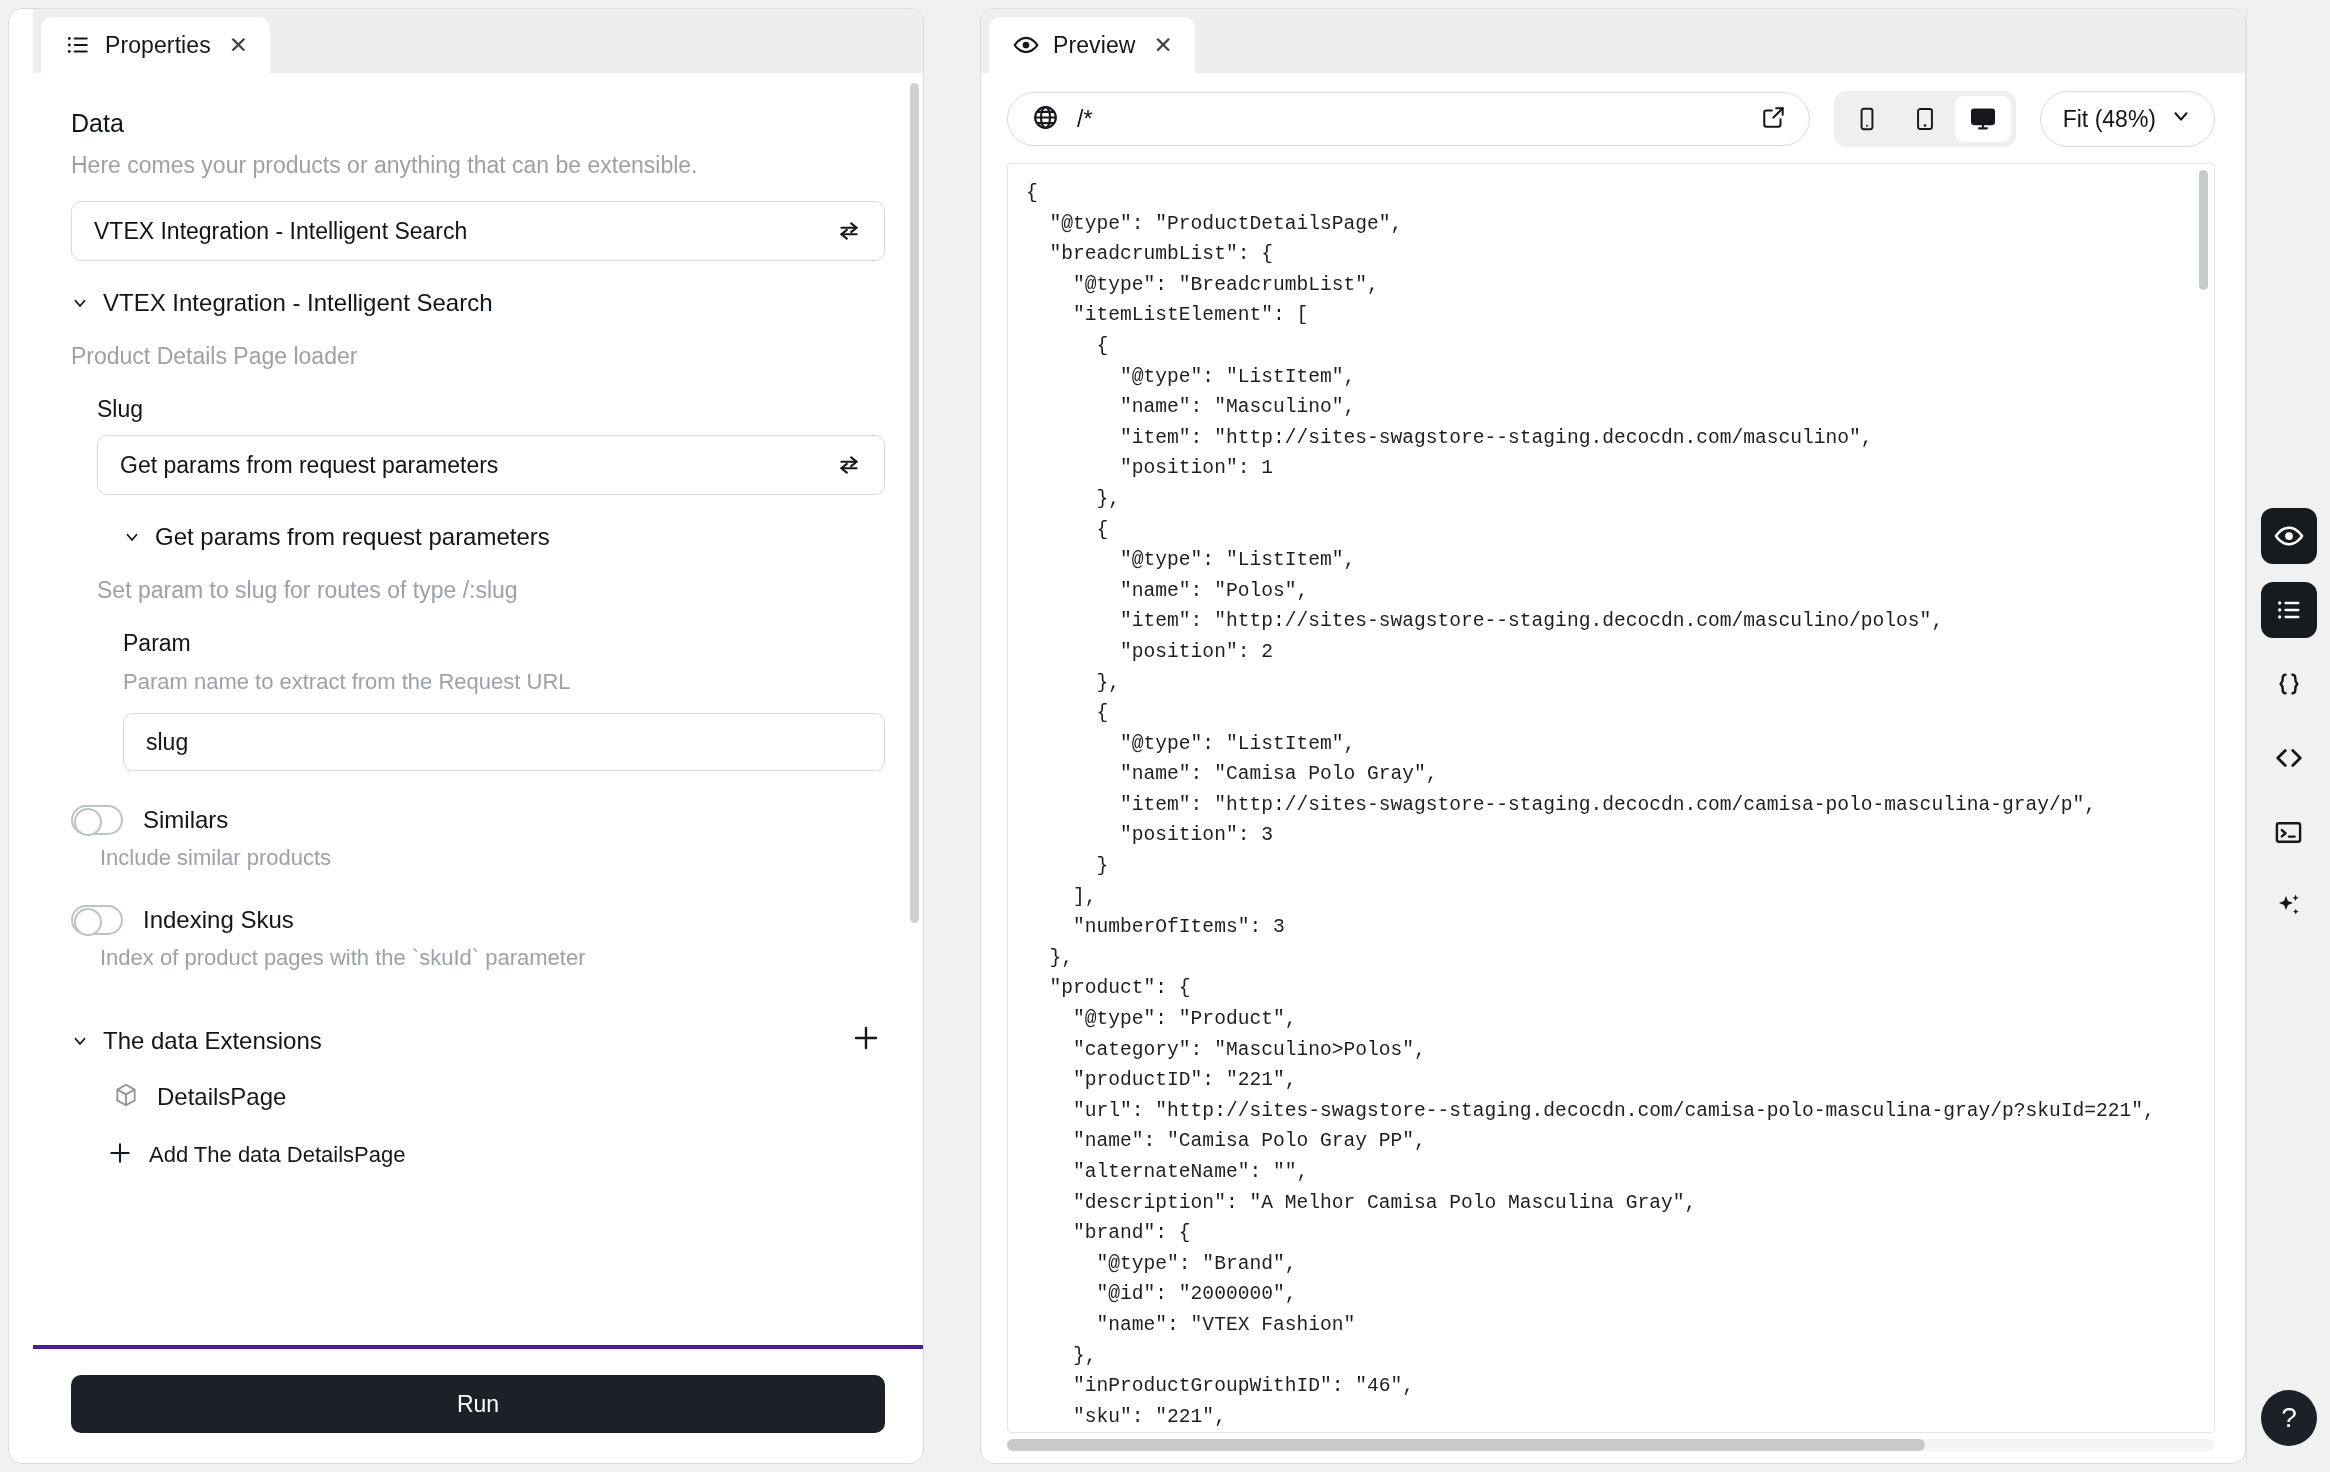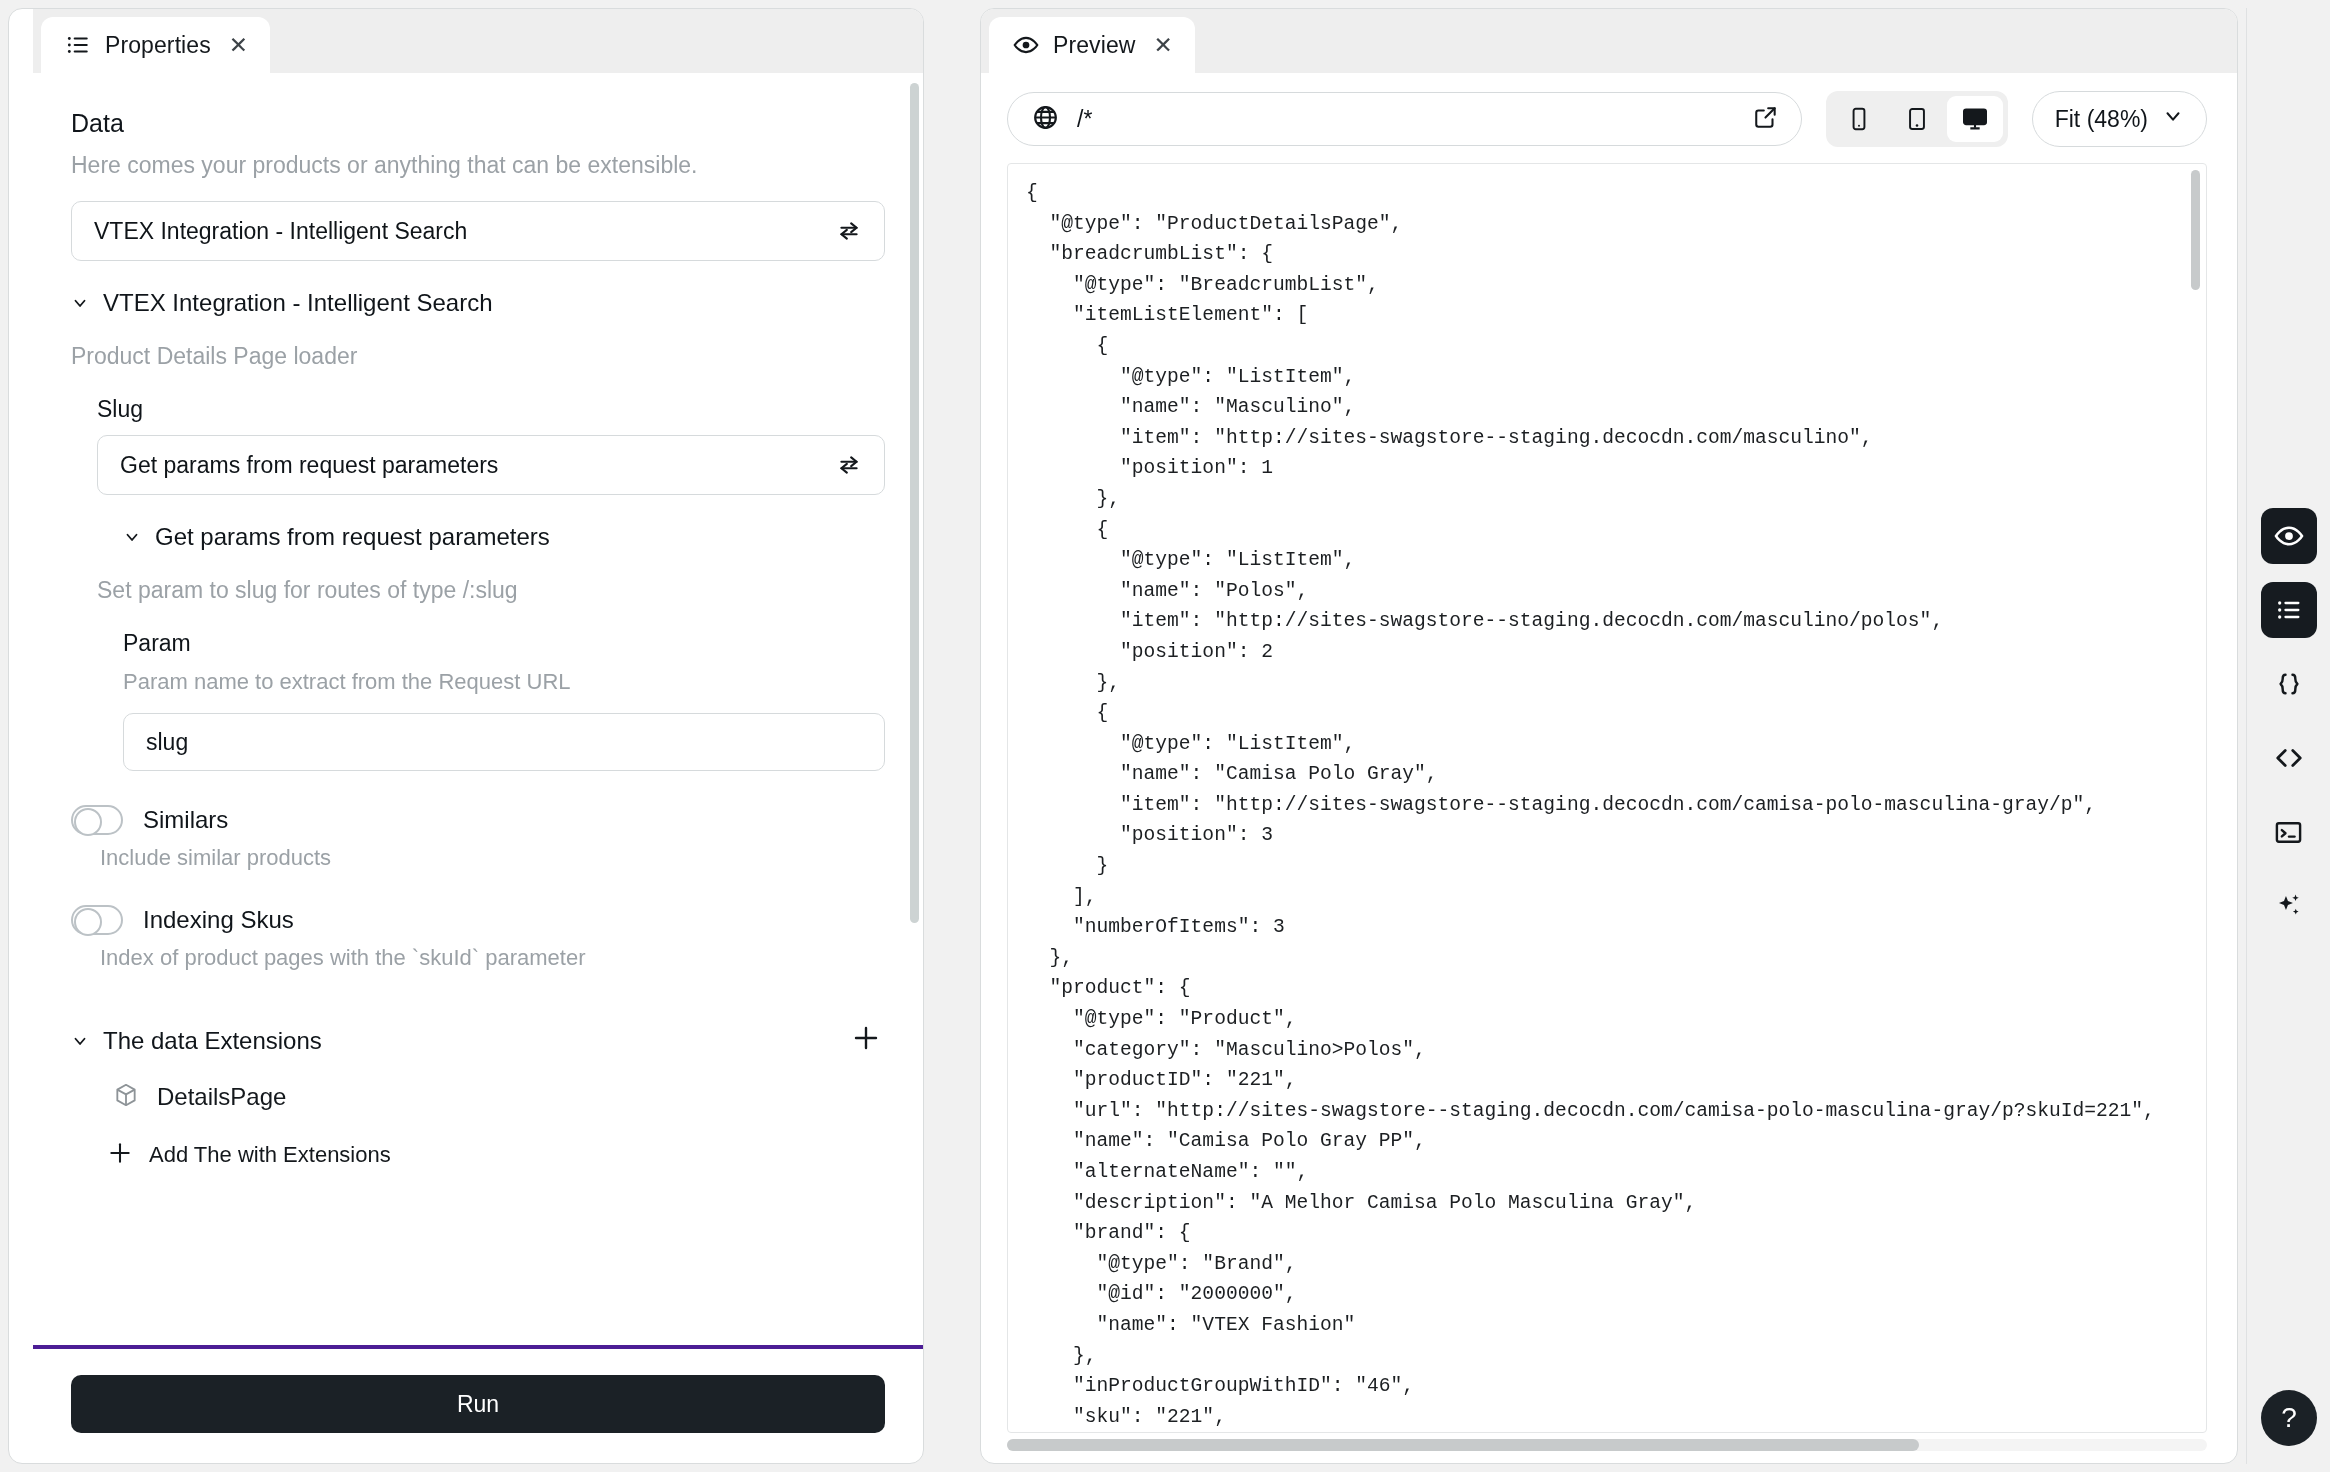--- a/index.html
+++ b/index.html
@@ -144,21 +144,21 @@
   }
   .run-btn {
     width: 100%; height: 58px;
     background: #1b2126; color: #fff;
     border: none; border-radius: 10px;
     font-size: 23px; cursor: pointer;
     font-family: "Liberation Sans", sans-serif;
   }
 
   
-  .right-wrap { flex: 1 1 auto; display: flex; gap: 8px; min-width: 0; padding-left: 38px; }
+  .right-wrap { flex: 1 1 auto; display: flex; gap: 0; min-width: 0; padding-left: 38px; }
   .right-panel { flex: 1 1 auto; min-width: 0; }
   .preview-toolbar {
     display: flex; align-items: center; gap: 24px;
     padding: 18px 30px 16px 26px;
     flex: 0 0 auto;
   }
   .url-bar {
     flex: 1 1 auto;
     display: flex; align-items: center; gap: 18px;
     height: 54px;
@@ -375,21 +375,21 @@
         <span class="ext-item-label">DetailsPage</span>
       </div>
 
       <div class="add-ext">
         <span>
           <svg width="26" height="26" viewBox="0 0 24 24" fill="none" stroke="#14181c" stroke-width="1.9" stroke-linecap="round">
               <line x1="12" y1="4" x2="12" y2="20"></line>
               <line x1="4" y1="12" x2="20" y2="12"></line>
             </svg>
         </span>
-        <span class="add-ext-label">Add The with Extensions</span>
+        <span class="add-ext-label">Add The data DetailsPage</span>
       </div>
     </div>
 
     <div class="left-footer">
       <button class="run-btn">Run</button>
     </div>
   </div>
 
   <div class="right-wrap">
 

